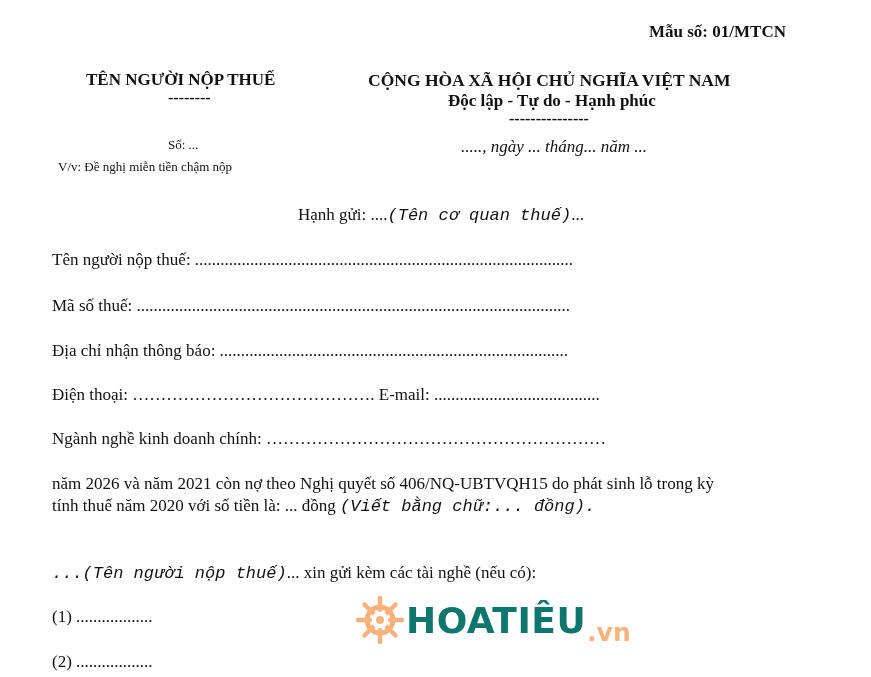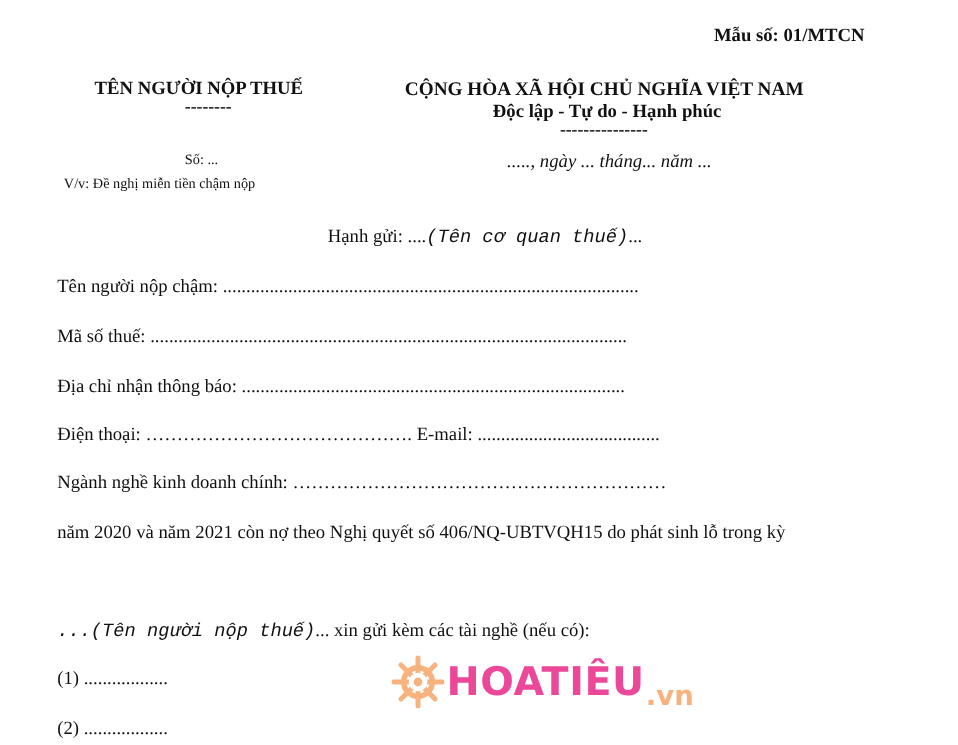--- a/index.html
+++ b/index.html
@@ -44,37 +44,38 @@
 <div class="abs nation">CỘNG HÒA XÃ HỘI CHỦ NGHĨA VIỆT NAM</div>
 <div class="abs motto">Độc lập - Tự do - Hạnh phúc</div>
 <div class="abs motto-dash">---------------</div>
 <div class="abs date">....., ngày ... tháng... năm ...</div>
 
 <div class="abs kinhgui">
   <span>Hạnh gửi: ....</span><span class="ital">(Tên cơ quan thuế)</span><span>...</span>
 </div>
 
 <div class="abs field f1">
-  <span>Tên người nộp chậm:</span><span> .........................................................................................</span>
+  <span>Tên người nộp thuế:</span><span> .........................................................................................</span>
 </div>
 <div class="abs field f2">
   <span>Mã số thuế:</span><span> ......................................................................................................</span>
 </div>
 <div class="abs field f3">
   <span>Địa chỉ nhận thông báo:</span><span> ..................................................................................</span>
 </div>
 <div class="abs field f4">
   <span>Điện thoại:</span><span> ……………………………………. </span><span>E-mail:</span><span> .......................................</span>
 </div>
 <div class="abs field f5">
   <span>Ngành nghề kinh doanh chính:</span><span> ……………………………………………………</span>
 </div>
 
 <div class="para">
-  <div class="para-line">năm 2020 và năm 2021 còn nợ theo Nghị quyết số 406/NQ-UBTVQH15 do phát sinh lỗ trong kỳ</div>
+  <div class="para-line">năm 2026 và năm 2021 còn nợ theo Nghị quyết số 406/NQ-UBTVQH15 do phát sinh lỗ trong kỳ</div>
+  <div class="para-line"><span>tính thuế năm 2020 với số tiền là: ... đồng </span><span class="ital">(Viết bằng chữ:... đồng).</span></div>
 </div>
 
 <div class="abs attach">
   <span class="ital">...</span><span class="ital">(Tên người nộp thuế)</span><span>... xin gửi kèm các tài nghề (nếu có):</span>
 </div>
 <div class="abs item1">(1) ..................</div>
 <div class="abs item2">(2) ..................</div>
 
 <div class="watermark">
   <span style="display:inline-block;width:48px;height:48px;margin-right:2px;">
@@ -86,15 +87,15 @@
           <line x1="24" y1="2" x2="24" y2="46"></line>
           <line x1="2" y1="24" x2="46" y2="24"></line>
           <line x1="8.5" y1="8.5" x2="39.5" y2="39.5"></line>
           <line x1="39.5" y1="8.5" x2="8.5" y2="39.5"></line>
         </g>
       </g>
       <circle cx="24" cy="24" r="8.5" fill="#ffffff"></circle>
       <circle cx="24" cy="24" r="4" fill="#f7b27e"></circle>
     </svg>
   </span>
-  <span class="wm-text" style="color:#ec4899;">HOATIÊU</span>
+  <span class="wm-text" style="color:#0f766e;">HOATIÊU</span>
   <span class="wm-vn" style="color:#f7b27e;">.vn</span>
 </div>
 
 </body></html>

